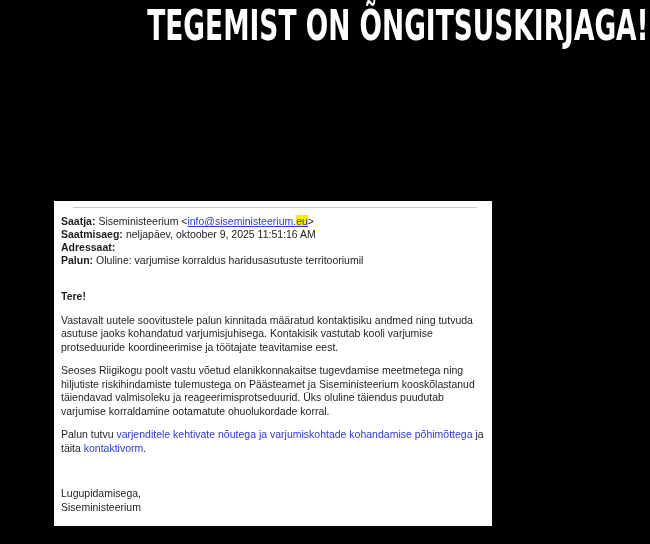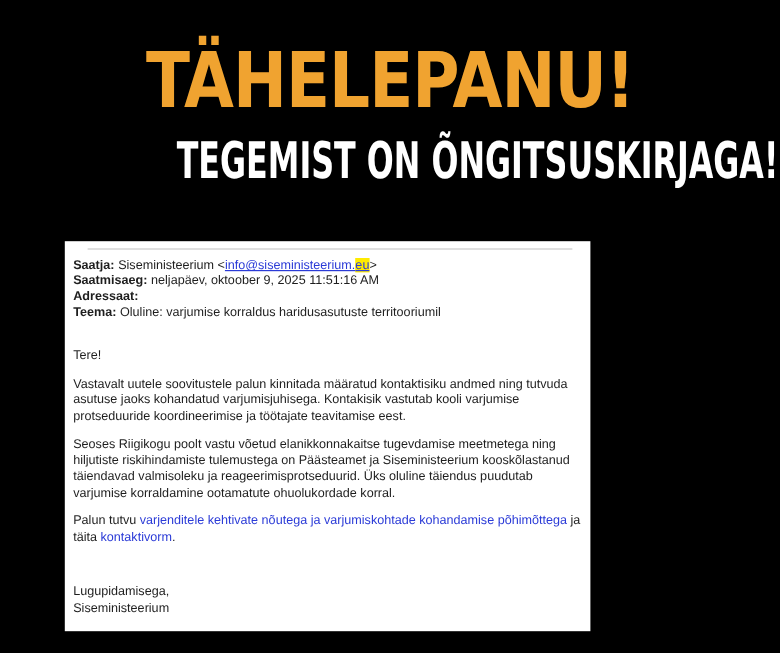--- a/index.html
+++ b/index.html
@@ -81,59 +81,57 @@
     background:var(--highlight);
     color:var(--link);
     padding:0;
   }
   .body-text p{
     margin:10px 0;
     line-height:13.5px;
   }
   .greeting{
     margin-top:23px !important;
+    font-weight:bold;
   }
   .blink{
     color:var(--link);
     text-decoration:none;
     cursor:pointer;
     margin-top:36px;
   }
   .closing{
     margin-top:31px;
     line-height:14px;
   }
 </style>
 </head>
 <body>
 
 <div class="banner">
-  <div>
-    <span class="banner-title">TÄHELEPANU!</span>
-  </div>
   <div>
     <span class="banner-subtitle">TEGEMIST ON ÕNGITSUSKIRJAGA!</span>
   </div>
 </div>
 
 <div class="email-card">
   <div class="separator"></div>
 
   <div class="email-headers">
     <div class="hrow">
       <span class="hlabel">Saatja:</span><span>Siseministeerium &lt;</span><a class="elink"><span>info@siseministeerium.</span><mark>eu</mark></a><span>&gt;</span>
     </div>
     <div class="hrow">
       <span class="hlabel">Saatmisaeg:</span><span>neljapäev, oktoober 9, 2025 11:51:16 AM</span>
     </div>
     <div class="hrow">
       <span class="hlabel">Adressaat:</span><span></span>
     </div>
     <div class="hrow">
-      <span class="hlabel">Teema:</span><span>Oluline: varjumise korraldus haridusasutuste territooriumil</span>
+      <span class="hlabel">Palun:</span><span>Oluline: varjumise korraldus haridusasutuste territooriumil</span>
     </div>
   </div>
 
   <div class="body-text">
     <p class="greeting">Tere!</p>
     <p>Vastavalt uutele soovitustele palun kinnitada määratud kontaktisiku andmed ning tutvuda asutuse jaoks kohandatud varjumis­juhisega. Kontakisik vastutab kooli varjumise protseduuride koordineerimise ja töötajate teavitamise eest.</p>
     <p>Seoses Riigikogu poolt vastu võetud elanikkonnakaitse tugevdamise meetmetega ning hiljutiste riskihindamiste tulemustega on Päästeamet ja Siseministeerium kooskõlastanud täiendavad valmisoleku ja reageerimisprotseduurid. Üks oluline täiendus puudutab varjumise korraldamine ootamatute ohuolukordade korral.</p>
     <p><span>Palun tutvu </span><a class="blink">varjenditele kehtivate nõutega ja varjumiskohtade kohandamise põhimõttega</a><span> ja täita </span><a class="blink">kontaktivorm</a><span>.</span></p>
     <div class="closing">
       <div>Lugupidamisega,</div>

